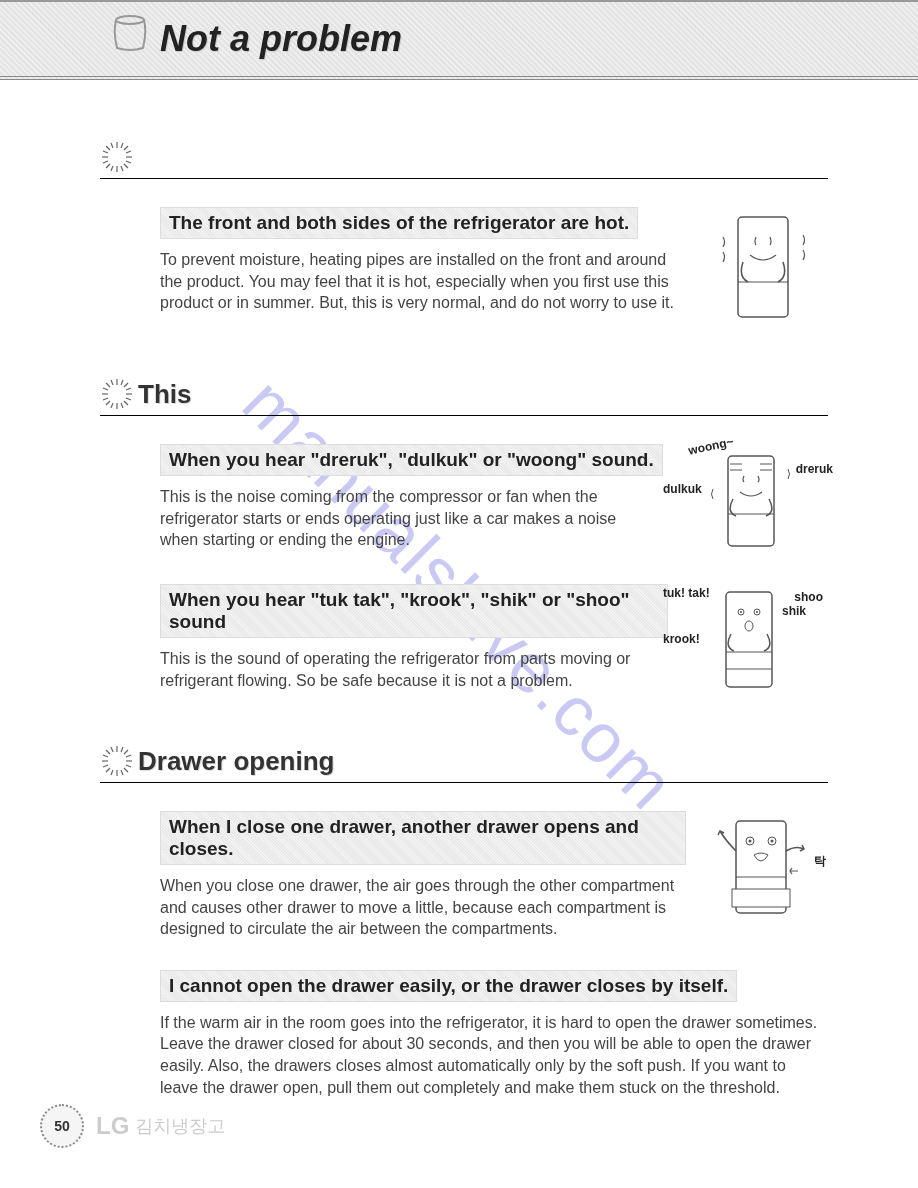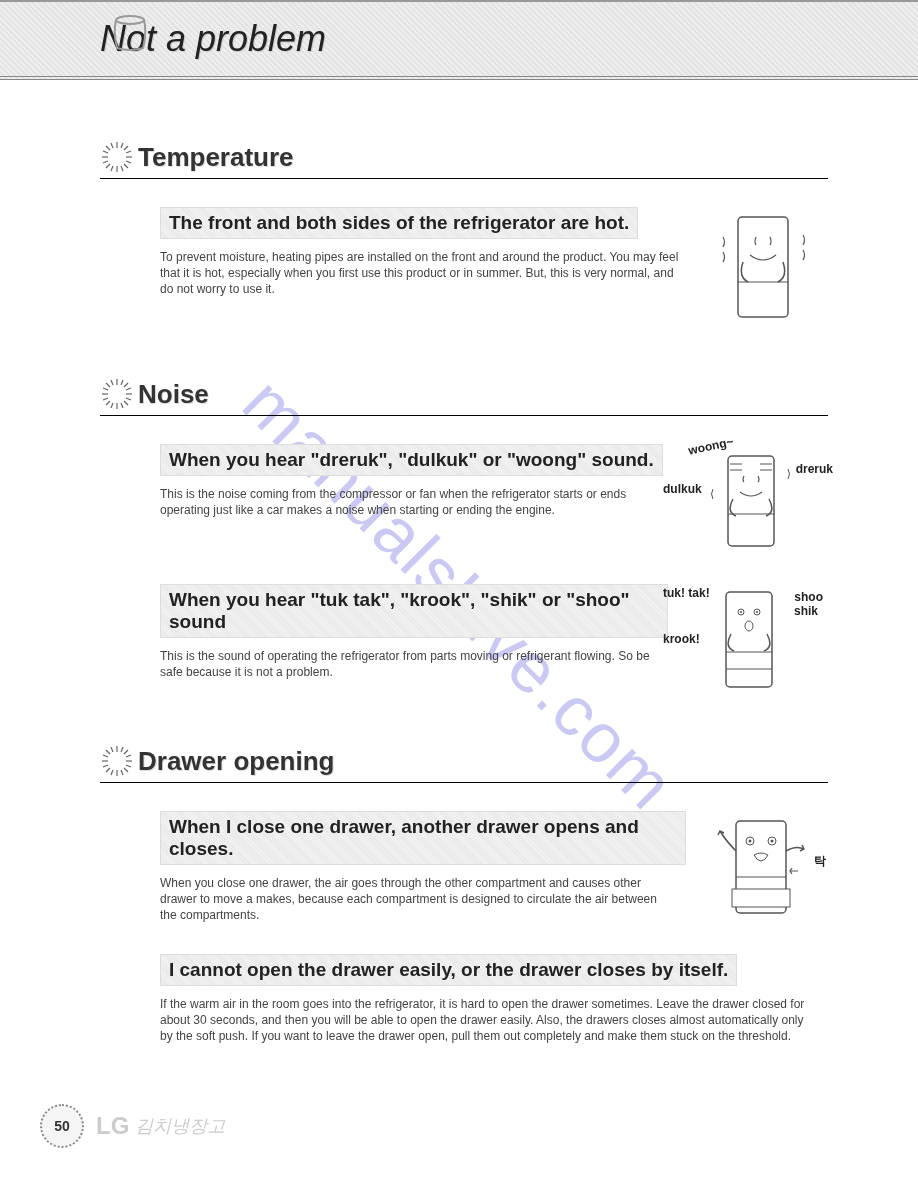--- a/index.html
+++ b/index.html
@@ -24,24 +24,25 @@
   }
   .header-icon {
     position: absolute;
     left: 105px;
     top: 10px;
     width: 50px;
     height: 40px;
   }
   .header-title {
     font-size: 36px;
-    font-weight: 400;
+    font-weight: 700;
     color: #222;
     text-shadow: 1px 1px 0 #ccc;
     font-style: italic;
+    margin-left: 60px;
   }
   .content {
     padding: 60px 90px 0 100px;
     position: relative;
   }
   .section {
     margin-bottom: 50px;
   }
   .section-header {
     display: flex;
@@ -74,21 +75,21 @@
   .item-title {
     display: inline-block;
     font-size: 19px;
     font-weight: 700;
     background: repeating-linear-gradient(45deg, #e8e8e8, #e8e8e8 1px, #f3f3f3 1px, #f3f3f3 2px);
     padding: 4px 8px;
     border: 1px solid #ddd;
     margin-bottom: 10px;
   }
   .item-body {
-    font-size: 12px;
+    font-size: 16px;
     line-height: 1.35;
     color: #444;
     padding-right: 10px;
   }
   .item-illus {
     width: 130px;
     flex-shrink: 0;
     text-align: center;
   }
   .item-illus svg { display: block; margin: 0 auto; }
@@ -120,21 +121,20 @@
   .footer-brand {
     margin-left: 12px;
     font-size: 24px;
     font-weight: 900;
     color: #ccc;
   }
   .footer-korean {
     font-size: 18px;
     color: #ccc;
     margin-left: 6px;
-    font-style: italic;
   }
   .watermark {
     position: absolute;
     left: 50%;
     top: 50%;
     transform: translate(-50%, -50%) rotate(45deg);
     font-size: 70px;
     color: rgba(100, 100, 220, 0.35);
     font-weight: 400;
     pointer-events: none;
@@ -172,21 +172,20 @@
           <line x1="11" y1="3" x2="13" y2="8"></line>
             <line x1="23" y1="3" x2="21" y2="8"></line>
           <line x1="3" y1="11" x2="8" y2="13"></line>
             <line x1="3" y1="23" x2="8" y2="21"></line>
           <line x1="31" y1="11" x2="26" y2="13"></line>
             <line x1="31" y1="23" x2="26" y2="21"></line>
           <line x1="11" y1="31" x2="13" y2="26"></line>
             <line x1="23" y1="31" x2="21" y2="26"></line>
         </g>
       </svg>
-      <div class="section-title">Temperature</div>
     </div>
     <div class="item">
       <div class="item-text">
         <div class="item-title">The front and both sides of the refrigerator are hot.</div>
         <div class="item-body">To prevent moisture, heating pipes are installed on the front and around the product. You may feel that it is hot, especially when you first use this product or in summer. But, this is very normal, and do not worry to use it.</div>
       </div>
       <div class="item-illus">
         <svg width="110" height="120" viewBox="0 0 110 120">
           <rect x="30" y="10" width="50" height="100" rx="4" fill="#fff" stroke="#555" stroke-width="1.5"></rect>
           <line x1="30" y1="75" x2="80" y2="75" stroke="#555"></line>
@@ -215,21 +214,21 @@
           <line x1="11" y1="3" x2="13" y2="8"></line>
             <line x1="23" y1="3" x2="21" y2="8"></line>
           <line x1="3" y1="11" x2="8" y2="13"></line>
             <line x1="3" y1="23" x2="8" y2="21"></line>
           <line x1="31" y1="11" x2="26" y2="13"></line>
             <line x1="31" y1="23" x2="26" y2="21"></line>
           <line x1="11" y1="31" x2="13" y2="26"></line>
             <line x1="23" y1="31" x2="21" y2="26"></line>
         </g>
       </svg>
-      <div class="section-title">Noise</div>
+      <div class="section-title">This</div>
     </div>
 
     <div class="item" style="position:relative;">
       <div class="item-text">
         <div class="item-title">When you hear "dreruk", "dulkuk" or "woong" sound.</div>
         <div class="item-body">This is the noise coming from the compressor or fan when the refrigerator starts or ends operating just like a car makes a noise when starting or ending the engine.</div>
       </div>
       <div class="item-illus" style="width:160px; position:relative;">
         <span class="illus-label" style="left:20px; top:-5px; transform:rotate(-12deg);">woong~</span>
         <span class="illus-label" style="right:-5px; top:18px;">dreruk</span>
@@ -251,21 +250,21 @@
     </div>
 
     <div class="item" style="position:relative;">
       <div class="item-text">
         <div class="item-title">When you hear "tuk tak", "krook", "shik" or "shoo" sound</div>
         <div class="item-body">This is the sound of operating the refrigerator from parts moving or refrigerant flowing. So be safe because it is not a problem.</div>
       </div>
       <div class="item-illus" style="width:160px; position:relative;">
         <span class="illus-label" style="left:-5px; top:2px;">tuk! tak!</span>
         <span class="illus-label" style="right:5px; top:6px;">shoo</span>
-        <span class="illus-label" style="right:10px; top:20px;">shik</span>
+        <span class="illus-label" style="right:22px; top:20px;">shik</span>
         <span class="illus-label" style="left:-5px; top:48px;">krook!</span>
         <svg width="160" height="110" viewBox="0 0 160 110">
           <rect x="58" y="8" width="46" height="95" rx="4" fill="#fff" stroke="#555" stroke-width="1.5"></rect>
           <line x1="58" y1="68" x2="104" y2="68" stroke="#555"></line>
           <line x1="58" y1="85" x2="104" y2="85" stroke="#555"></line>
           <circle cx="73" cy="28" r="3" fill="none" stroke="#555"></circle>
             <circle cx="89" cy="28" r="3" fill="none" stroke="#555"></circle>
           <circle cx="73" cy="28" r="1" fill="#555"></circle>
             <circle cx="89" cy="28" r="1" fill="#555"></circle>
           <ellipse cx="81" cy="42" rx="4" ry="5" fill="none" stroke="#555"></ellipse>
@@ -296,21 +295,21 @@
           <line x1="11" y1="31" x2="13" y2="26"></line>
             <line x1="23" y1="31" x2="21" y2="26"></line>
         </g>
       </svg>
       <div class="section-title">Drawer opening</div>
     </div>
 
     <div class="item" style="position:relative;gap:12px;">
       <div class="item-text">
         <div class="item-title">When I close one drawer, another drawer opens and closes.</div>
-        <div class="item-body">When you close one drawer, the air goes through the other compartment and causes other drawer to move a makes, because each compartment is designed to circulate the air between the compartments.</div>
+        <div class="item-body">When you close one drawer, the air goes through the other compartment and causes other drawer to move a little, because each compartment is designed to circulate the air between the compartments.</div>
       </div>
       <div class="item-illus" style="width:130px; position:relative;">
         <span class="illus-label" style="right:2px; top:42px;">탁</span>
         <svg width="130" height="110" viewBox="0 0 130 110">
           <rect x="38" y="10" width="50" height="92" rx="4" fill="#fff" stroke="#555" stroke-width="1.5"></rect>
           <line x1="38" y1="66" x2="88" y2="66" stroke="#555"></line>
           <rect x="34" y="78" width="58" height="18" fill="#fff" stroke="#555"></rect>
           <circle cx="52" cy="30" r="4" fill="none" stroke="#555"></circle>
             <circle cx="74" cy="30" r="4" fill="none" stroke="#555"></circle>
           <circle cx="52" cy="30" r="1.5" fill="#555"></circle>

